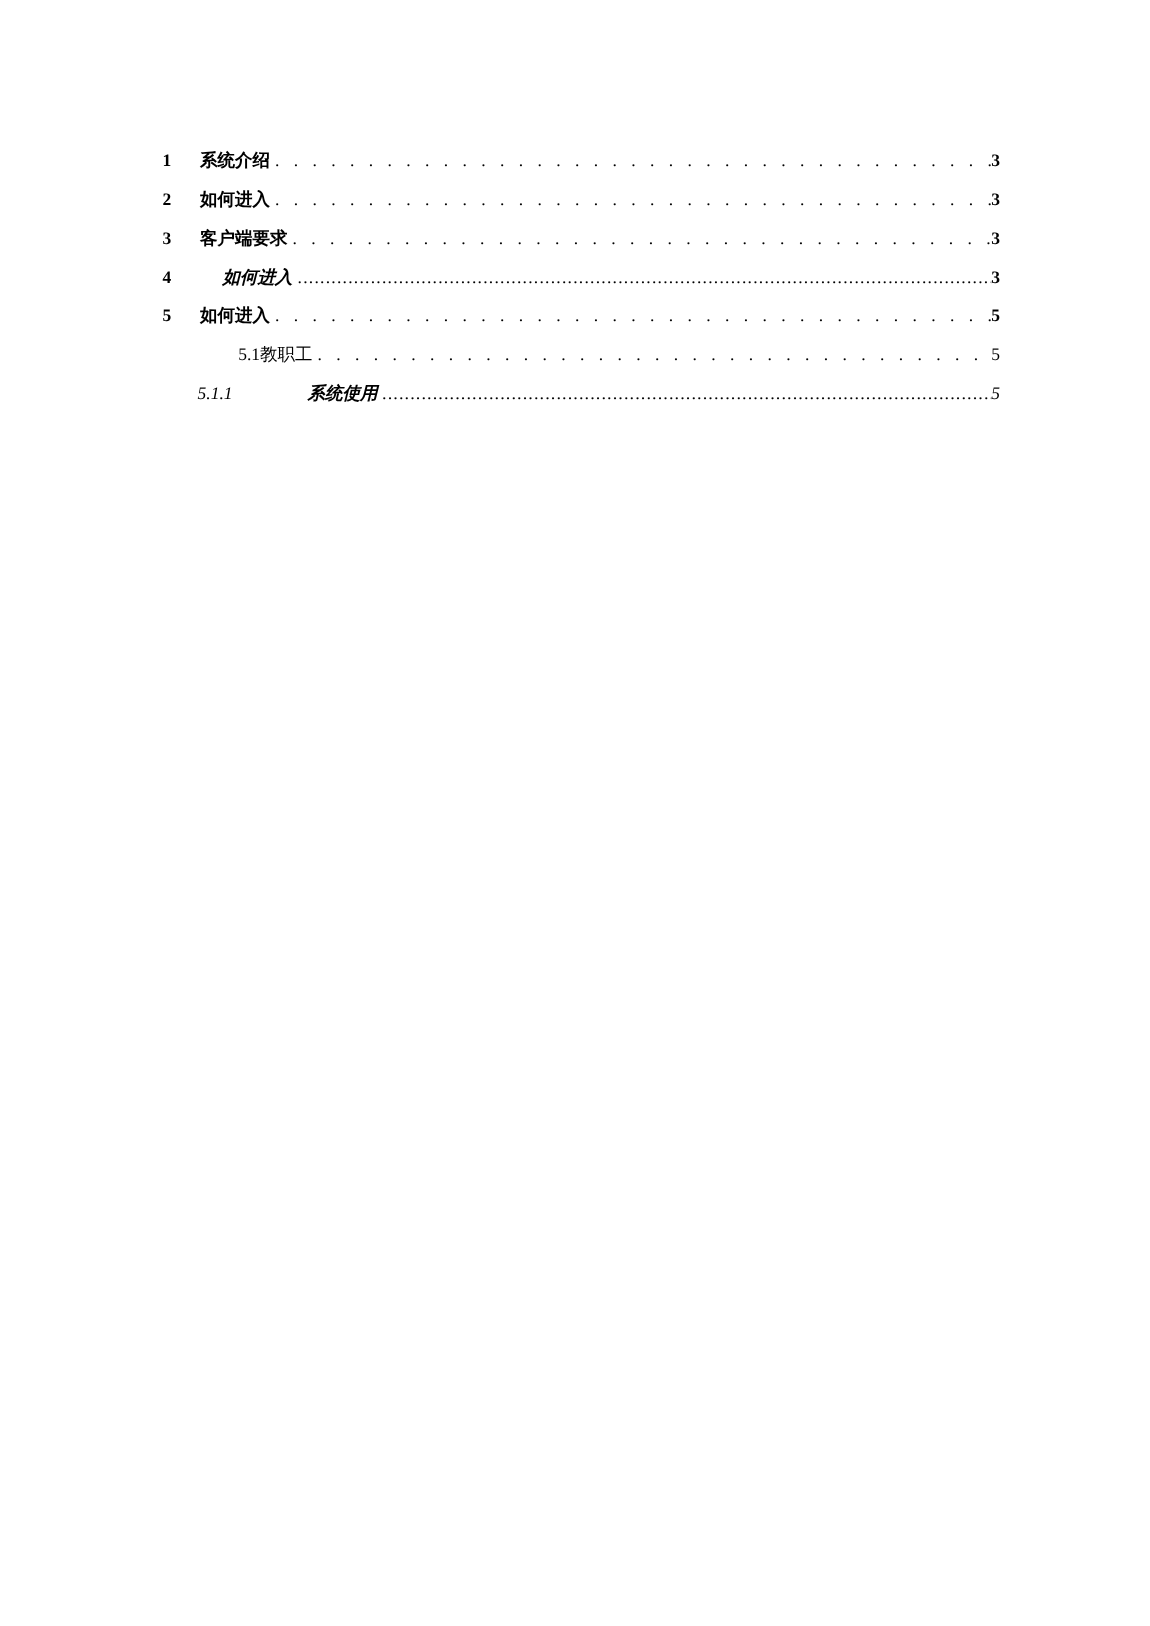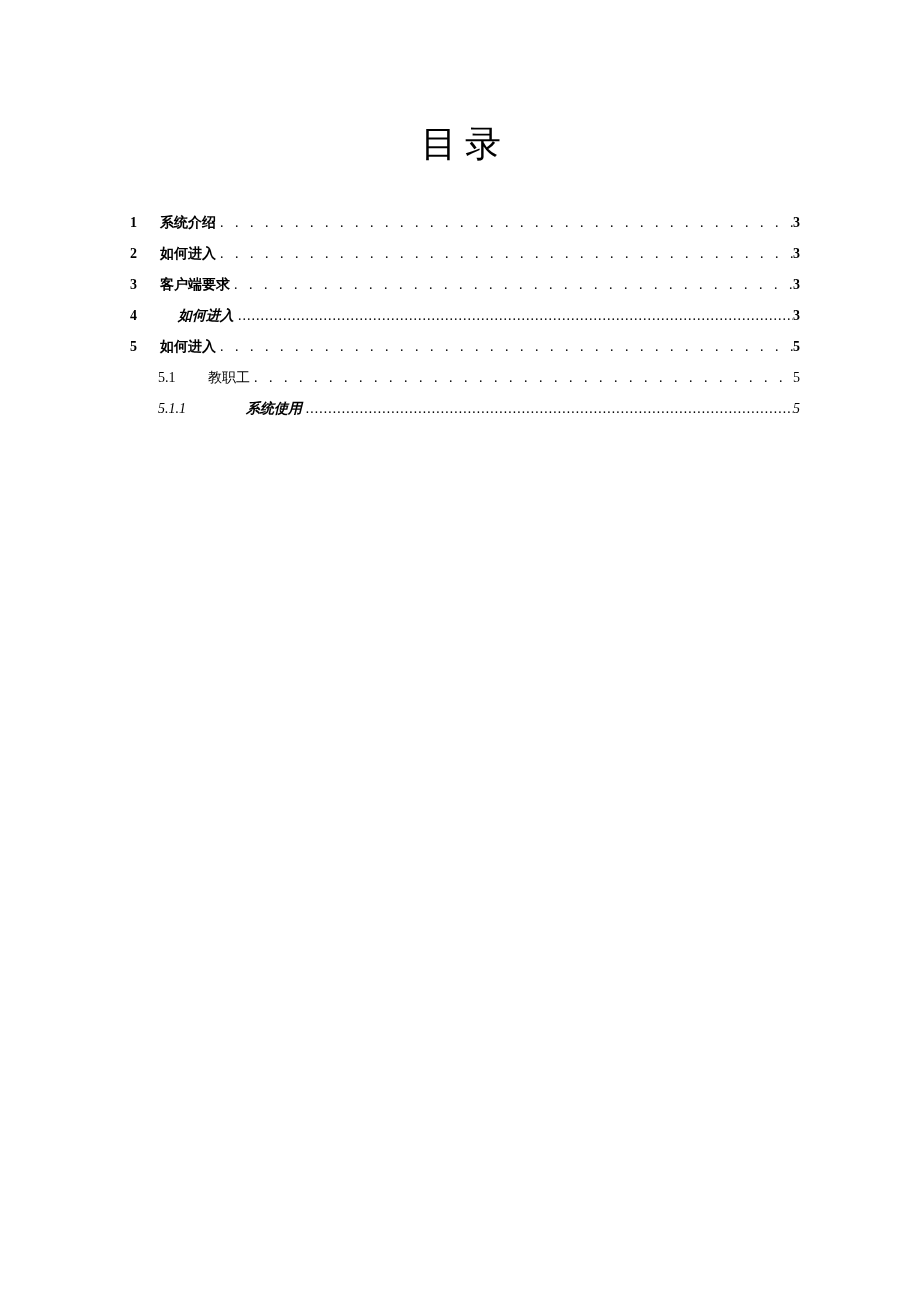--- a/index.html
+++ b/index.html
@@ -31,20 +31,21 @@
       margin-bottom: 13px;
       font-size: 14px;
       position: relative;
     }
     .toc-entry.level-1 {
       font-weight: bold;
     }
     .toc-entry.level-2 {
       padding-left: 28px;
       font-weight: normal;
+      text-align: right;
     }
     .toc-entry.level-3 {
       padding-left: 28px;
       font-weight: normal;
       font-style: italic;
     }
     .toc-number {
       flex-shrink: 0;
       min-width: 30px;
     }
@@ -85,21 +86,20 @@
     }
     .toc-entry.level-2 .toc-page,
     .toc-entry.level-3 .toc-page {
       font-weight: normal;
     }
   </style>
 </head>
 <body>
 
 <div class="page">
-  <h1 class="title">目录</h1>
   <div class="toc" id="toc-container">
       <div class="toc-entry level-1">
         <span class="toc-number">1</span>
         <span class="toc-label">系统介绍</span>
         <span class="toc-dots">. . . . . . . . . . . . . . . . . . . . . . . . . . . . . . . . . . . . . . . . . . . . . . . . . . . . . . . . . . . . . . . . . . . . . . . . . . . . . . . . . . . . . . . . . . . . . . . . . . . . . . . . . . . . . . . . . . . . . . . . . . . . . . . . . . . . . . . . . . . . . . . . . . . . . . . . . . . . . . . . . . . . . . . . . . . . . . . . . . . . . . . . . . . . . . . . . . . . . . . . </span>
         <span class="toc-page">3</span>
       </div>
       <div class="toc-entry level-1">
         <span class="toc-number">2</span>
         <span class="toc-label">如何进入</span>

